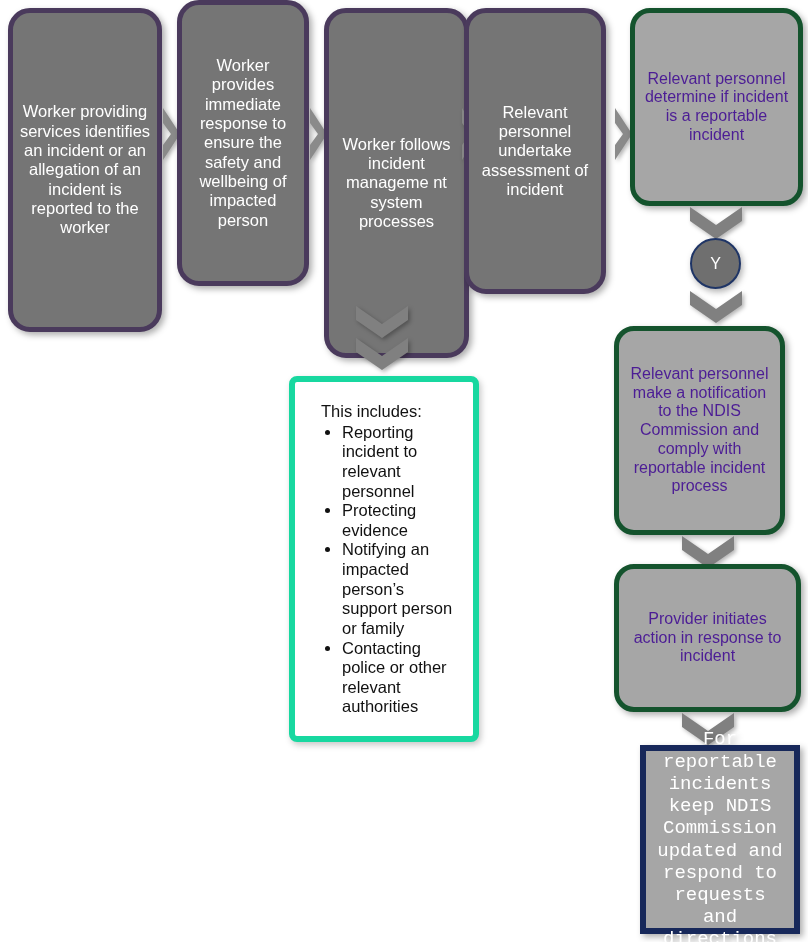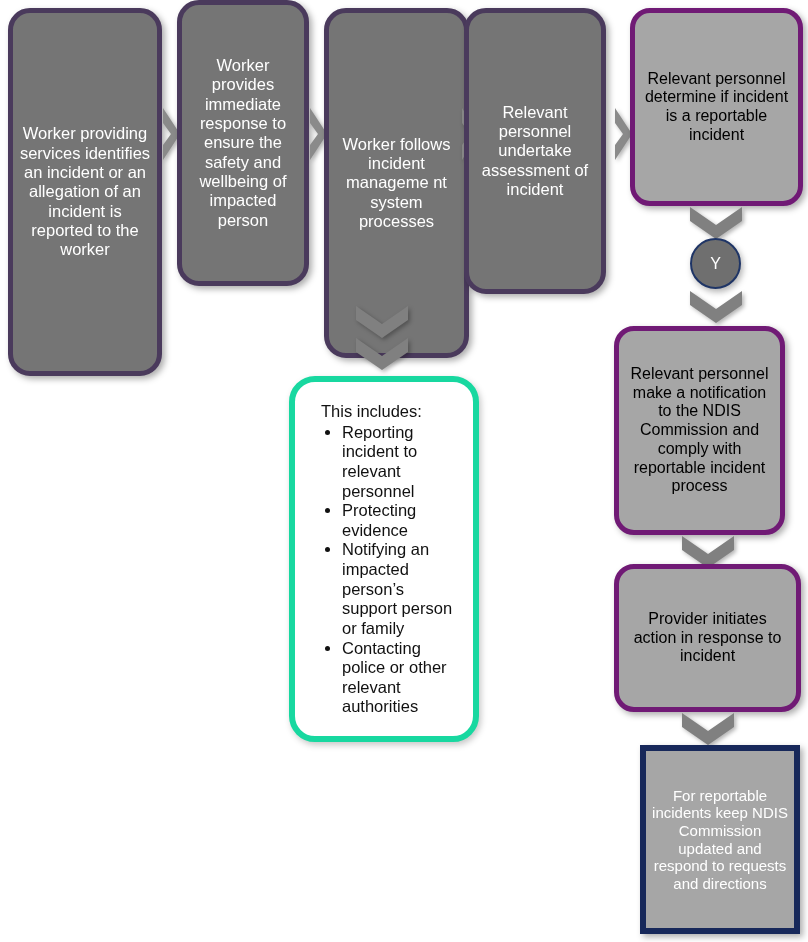--- a/index.html
+++ b/index.html
@@ -44,41 +44,42 @@
     background: #757575;
     border: 5px solid #4A3A5C;
     border-radius: 22px;
     color: #ffffff;
     font-size: 16.5px;
   }
 
   
   .navy {
     background: #A6A6A6;
-    border: 5px solid #701a75;
+    border: 5px solid #14532d;
     border-radius: 20px;
-    color: #000000;
+    color: #4c1d95;
     font-size: 16px;
     justify-content: center;
   }
 
   
   .navy-rect {
     background: #A6A6A6;
     border: 6px solid #17285A;
     border-radius: 0;
     color: #ffffff;
-    font-size: 15px;
+    font-size: 19px;
+    font-family: Liberation Mono, monospace;
   }
 
   
   .teal {
     background: #ffffff;
     border: 6px solid #18D8A0;
-    border-radius: 26px;
+    border-radius: 8px;
     color: #111111;
     font-size: 16.5px;
     align-items: flex-start;
     justify-content: flex-start;
     filter: drop-shadow(2px 3px 3px rgba(0,0,0,0.22));
   }
   .teal .inner {
     padding: 20px 12px 10px 26px;
     text-align: left;
     line-height: 1.19;
@@ -115,21 +116,21 @@
     position: absolute;
     filter: drop-shadow(2px 2px 2px rgba(0,0,0,0.30));
   }
   .chev svg { display: block; }
 </style>
 </head>
 <body>
 
 <div id="canvas">
 
-  <div class="node purple" style="left:8px; top:8px; width:154px; height:368px;">
+  <div class="node purple" style="left:8px; top:8px; width:154px; height:324px;">
     <span class="txt">Worker providing services identifies an incident or an allegation of an incident is reported to the worker</span>
   </div>
 
   <div class="chev" style="left:160px; top:104px; width:24px; height:60px;">
     <svg width="24" height="60" viewBox="0 0 24 60" aria-hidden="true">
       <path d="M3 4 L20 30 L3 56 L3 41 L11 30 L3 19 Z" fill="#8A8A8A"></path>
     </svg>
   </div>
 
   <div class="node purple" style="left:177px; top:0; width:132px; height:286px;">

